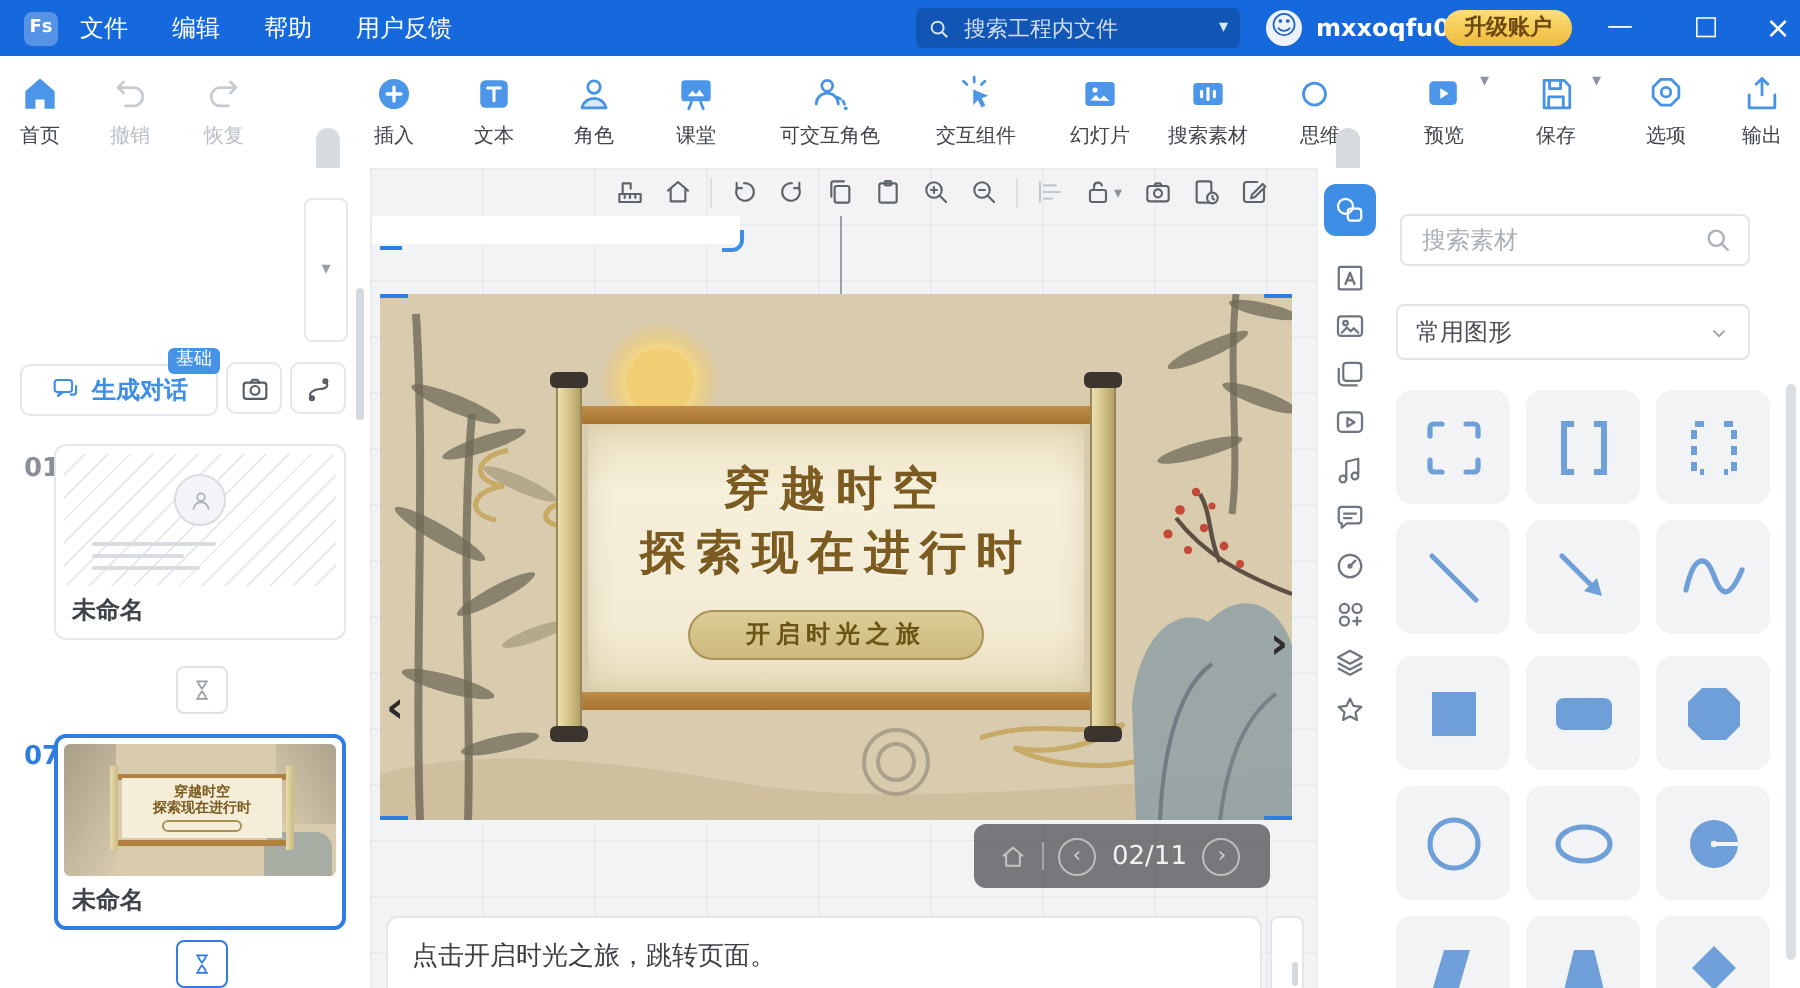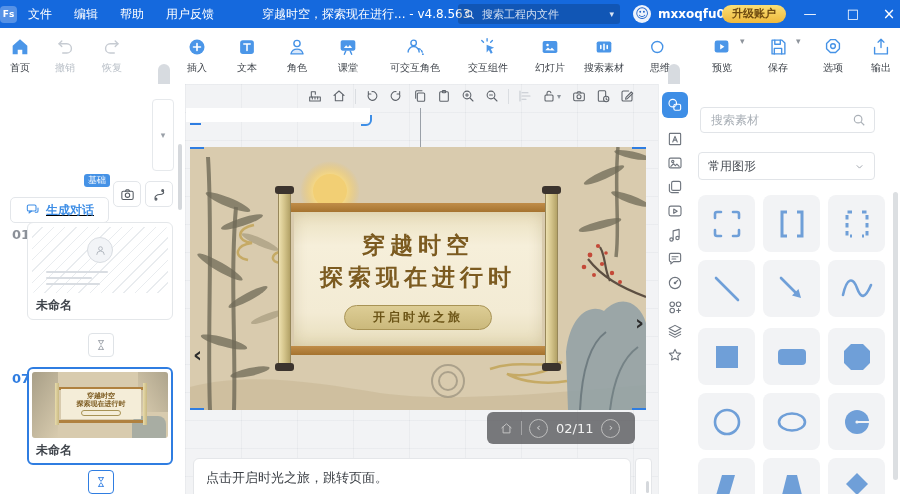--- a/index.html
+++ b/index.html
@@ -3,21 +3,21 @@
 <meta charset="utf-8">
 <style>
   html,body{margin:0;padding:0;}
   body{width:900px;height:494px;overflow:hidden;position:relative;background:#fff;
        font-family:"DejaVu Sans","Liberation Sans",sans-serif;-webkit-font-smoothing:antialiased;}
   .abs{position:absolute;}
   svg{display:block;}
 
   
   #titlebar{left:0;top:0;width:900px;height:28px;background:#1569dd;display:flex;align-items:center;color:#fff;}
-  .tb-logo{width:17px;height:17px;margin-left:0;border-radius:4px;background:rgba(255,255,255,.28);
+  .tb-logo{width:17px;height:17px;margin-left:12px;border-radius:4px;background:rgba(255,255,255,.28);
            display:flex;align-items:center;justify-content:center;font-size:9px;font-weight:bold;color:#fff;}
   .tb-menu{font-size:12px;padding:0 11px;line-height:28px;cursor:pointer;white-space:nowrap;}
   .tb-title{position:absolute;left:262px;top:0;line-height:28px;font-size:12px;white-space:nowrap;}
   .tb-search{position:absolute;left:458px;top:4px;width:162px;height:20px;background:rgba(0,0,0,.18);
              border-radius:3px;display:flex;align-items:center;padding:0 6px;box-sizing:border-box;}
   .tb-search input{flex:1;background:transparent;border:none;outline:none;color:#fff;font-size:11px;
                    font-family:inherit;min-width:0;}
   .tb-search input::placeholder{color:rgba(255,255,255,.8);}
   .tb-avatar{position:absolute;left:633px;top:5px;width:18px;height:18px;border-radius:50%;background:#eef3fb;
              color:#1d62c9;font-size:13px;line-height:18px;text-align:center;cursor:pointer;}
@@ -43,21 +43,21 @@
   
   #leftpanel{left:0;top:84px;width:185px;height:410px;background:#fff;border-right:1px solid #e8eaed;overflow:hidden;}
   #newframe{position:absolute;left:28px;top:15px;width:116px;height:70px;background:#f7f8f9;
             border:1px dashed #ccd2d8;border-radius:4px;cursor:pointer;display:flex;flex-direction:column;
             align-items:center;justify-content:center;gap:6px;}
   #newframe .nf-label{font-size:12px;color:#3e8ee6;}
   #nf-caret{position:absolute;left:152px;top:15px;width:20px;height:70px;background:#fff;border:1px solid #e6e9ec;
             border-radius:4px;color:#9aa0a8;font-size:9px;display:flex;align-items:center;justify-content:center;cursor:pointer;}
   .lp-btn{position:absolute;background:#fff;border:1px solid #e3e6ea;border-radius:5px;cursor:pointer;
           display:flex;align-items:center;justify-content:center;}
-  #gen-dialog{left:10px;top:113px;width:97px;height:24px;gap:5px;text-decoration:underline;}
+  #gen-dialog{left:10px;top:98px;width:97px;height:24px;gap:5px;}
   #gen-dialog span{font-size:12px;color:#3e8ee6;font-weight:bold;}
   #gen-badge{position:absolute;left:84px;top:90px;height:13px;padding:0 4px;background:#4592e6;border-radius:3px;
              color:#fff;font-size:9px;line-height:13px;}
   #cam-btn{left:113px;top:97px;width:26px;height:24px;}
   #path-btn{left:145px;top:97px;width:26px;height:24px;}
   .sicon svg{width:17px;height:17px;stroke:#565c63;fill:none;stroke-width:1.5;stroke-linecap:round;stroke-linejoin:round;}
   #gen-dialog svg{width:16px;height:16px;stroke:#3e8ee6;fill:none;stroke-width:1.6;stroke-linecap:round;stroke-linejoin:round;}
 
   .slide-num{position:absolute;left:12px;font-size:13px;font-weight:bold;color:#8b9098;}
   .slide-card{position:absolute;left:27px;width:146px;background:#fff;border:1px solid #e4e7ea;border-radius:6px;
@@ -160,21 +160,20 @@
 </style>
 </head>
 <body>
 
 <div id="titlebar" class="abs">
   <div class="tb-logo">Fs</div>
   <div class="tb-menu">文件</div>
   <div class="tb-menu">编辑</div>
   <div class="tb-menu">帮助</div>
   <div class="tb-menu">用户反馈</div>
-  <div class="tb-title">穿越时空，探索现在进行... - v4.8.563</div>
   <div class="tb-search">
     <svg width="11" height="11" viewBox="0 0 24 24" style="margin-right:5px;stroke:rgba(255,255,255,.85);fill:none;stroke-width:2.2">
         <circle cx="10.5" cy="10.5" r="6.5"></circle>
         <path d="M15.5 15.5 21 21"></path>
       </svg>
     <input placeholder="搜索工程内文件" style="">
     <span style="font-size:9px;color:rgba(255,255,255,.85)">▾</span>
   </div>
   <div class="tb-avatar">☺</div>
   <div class="tb-user">mxxoqfu0</div>

